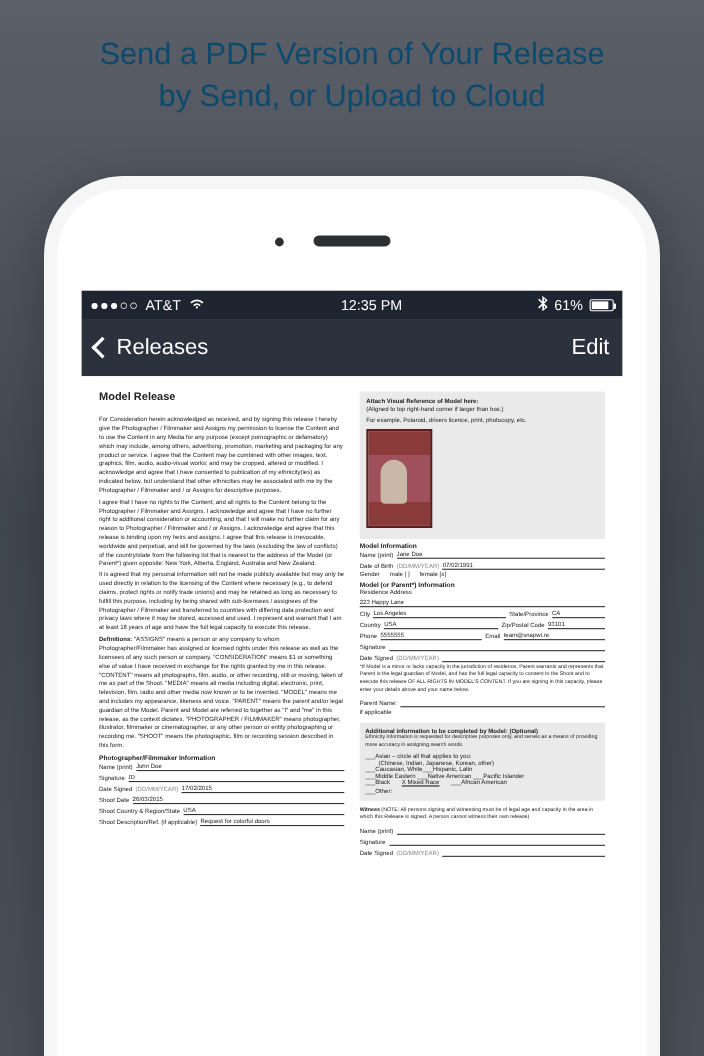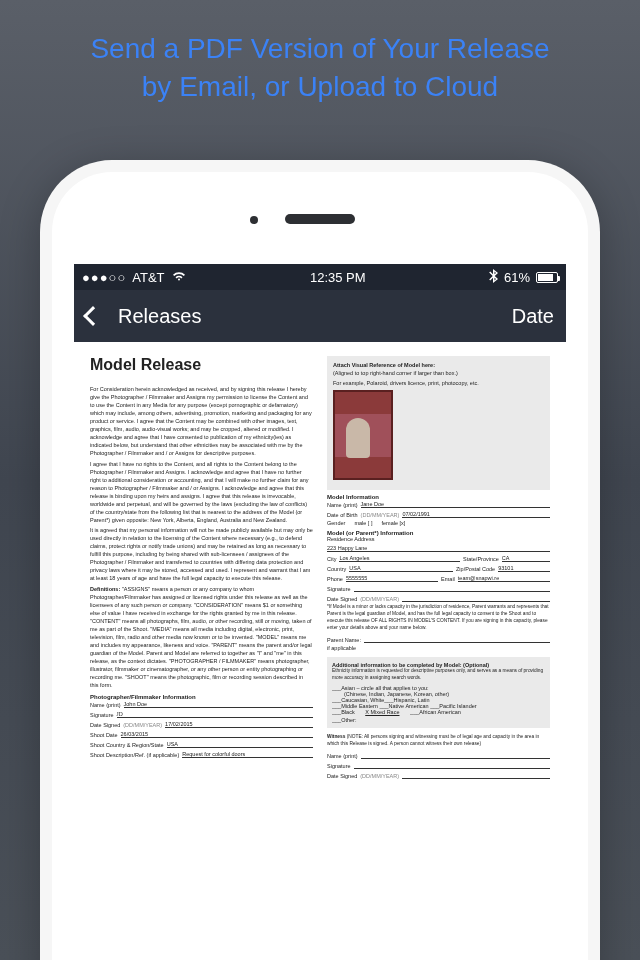--- a/index.html
+++ b/index.html
@@ -6,21 +6,21 @@
 body {
   width: 640px;
   height: 960px;
   background: linear-gradient(180deg, #5a5f68 0%, #404650 50%, #4a5058 100%);
   font-family: -apple-system, "Helvetica Neue", Arial, sans-serif;
   overflow: hidden;
   position: relative;
 }
 .promo-text {
   text-align: center;
-  color: #3b82f6;
+  color: #0c4a6e;
   font-size: 28px;
   font-weight: 300;
   padding: 30px 40px 20px;
   line-height: 1.35;
 }
 .phone {
   position: absolute;
   left: 50%;
   transform: translateX(-50%);
   top: 160px;
@@ -82,40 +82,40 @@
 .nav-bar {
   height: 52px;
   background: #2b313d;
   color: #fff;
   display: flex;
   align-items: center;
   justify-content: space-between;
   padding: 0 12px;
   font-size: 20px;
 }
-.nav-left { display: flex; align-items: center; gap: 18px; }
+.nav-left { display: flex; align-items: center; gap: 6px; }
 .chevron {
   width: 14px;
   height: 14px;
   border-left: 3px solid #fff;
   border-bottom: 3px solid #fff;
   transform: rotate(45deg);
 }
 .doc {
   background: #fff;
   padding: 14px 16px;
   font-size: 5.5px;
   color: #222;
   display: flex;
   gap: 14px;
   height: calc(100% - 78px);
   overflow: hidden;
 }
 .col { flex: 1; }
-.doc-title { font-size: 16px; font-weight: bold; margin-bottom: 12px; }
+.doc-title { font-size: 10px; font-weight: bold; margin-bottom: 12px; }
 .doc p { line-height: 1.45; margin-bottom: 3px; }
 .section-title { font-weight: bold; margin-top: 4px; font-size: 6px; }
 .field-row { display: flex; align-items: flex-end; gap: 3px; margin-bottom: 2px; font-size: 5.5px; }
 .field-line { flex: 1; border-bottom: 0.5px solid #333; min-width: 20px; height: 8px; display: inline-flex; align-items: flex-end; }
 .attach-box { background: #eaeaea; padding: 6px; font-size: 5.5px; }
 .attach-title { font-weight: bold; margin-bottom: 2px; }
 .photo-thumb {
   width: 60px;
   height: 90px;
   background: linear-gradient(#8b3a3a 25%, #a0505a 25% 75%, #8b3a3a 75%);
@@ -164,21 +164,21 @@
   width: 75%;
   background: #fff;
 }
 .wifi { font-size: 14px; }
 </style>
 </head>
 <body>
 
 <div class="promo-text">
   <div>Send a PDF Version of Your Release</div>
-  <div>by Email, or Upload to Cloud</div>
+  <div>by Send, or Upload to Cloud</div>
 </div>
 
 <div class="phone">
   <div class="phone-inner">
     <div class="camera"></div>
     <div class="speaker"></div>
     <div class="screen">
 
       <div class="status-bar">
         <div class="status-left">
@@ -200,21 +200,21 @@
           <span>61%</span>
           <span class="bat"></span>
         </div>
       </div>
 
       <div class="nav-bar">
         <div class="nav-left">
           <span class="chevron"></span>
           <span>Releases</span>
         </div>
-        <span>Date</span>
+        <span>Edit</span>
       </div>
 
       <div class="doc">
         <div class="col">
           <div class="doc-title">Model Release</div>
           <p>For Consideration herein acknowledged as received, and by signing this release I hereby give the Photographer / Filmmaker and Assigns my permission to license the Content and to use the Content in any Media for any purpose (except pornographic or defamatory) which may include, among others, advertising, promotion, marketing and packaging for any product or service. I agree that the Content may be combined with other images, text, graphics, film, audio, audio-visual works; and may be cropped, altered or modified. I acknowledge and agree that I have consented to publication of my ethnicity(ies) as indicated below, but understand that other ethnicities may be associated with me by the Photographer / Filmmaker and / or Assigns for descriptive purposes.</p>
           <p>I agree that I have no rights to the Content, and all rights to the Content belong to the Photographer / Filmmaker and Assigns. I acknowledge and agree that I have no further right to additional consideration or accounting, and that I will make no further claim for any reason to Photographer / Filmmaker and / or Assigns. I acknowledge and agree that this release is binding upon my heirs and assigns. I agree that this release is irrevocable, worldwide and perpetual, and will be governed by the laws (excluding the law of conflicts) of the country/state from the following list that is nearest to the address of the Model (or Parent*) given opposite: New York, Alberta, England, Australia and New Zealand.</p>
           <p>It is agreed that my personal information will not be made publicly available but may only be used directly in relation to the licensing of the Content where necessary (e.g., to defend claims, protect rights or notify trade unions) and may be retained as long as necessary to fulfill this purpose, including by being shared with sub-licensees / assignees of the Photographer / Filmmaker and transferred to countries with differing data protection and privacy laws where it may be stored, accessed and used. I represent and warrant that I am at least 18 years of age and have the full legal capacity to execute this release.</p>
           <p><b>Definitions:</b> <span>"ASSIGNS" means a person or any company to whom Photographer/Filmmaker has assigned or licensed rights under this release as well as the licensees of any such person or company. "CONSIDERATION" means $1 or something else of value I have received in exchange for the rights granted by me in this release. "CONTENT" means all photographs, film, audio, or other recording, still or moving, taken of me as part of the Shoot. "MEDIA" means all media including digital, electronic, print, television, film, radio and other media now known or to be invented. "MODEL" means me and includes my appearance, likeness and voice. "PARENT" means the parent and/or legal guardian of the Model. Parent and Model are referred to together as "I" and "me" in this release, as the context dictates. "PHOTOGRAPHER / FILMMAKER" means photographer, illustrator, filmmaker or cinematographer, or any other person or entity photographing or recording me. "SHOOT" means the photographic, film or recording session described in this form.</span></p>
           <div class="section-title">Photographer/Filmmaker Information</div>

